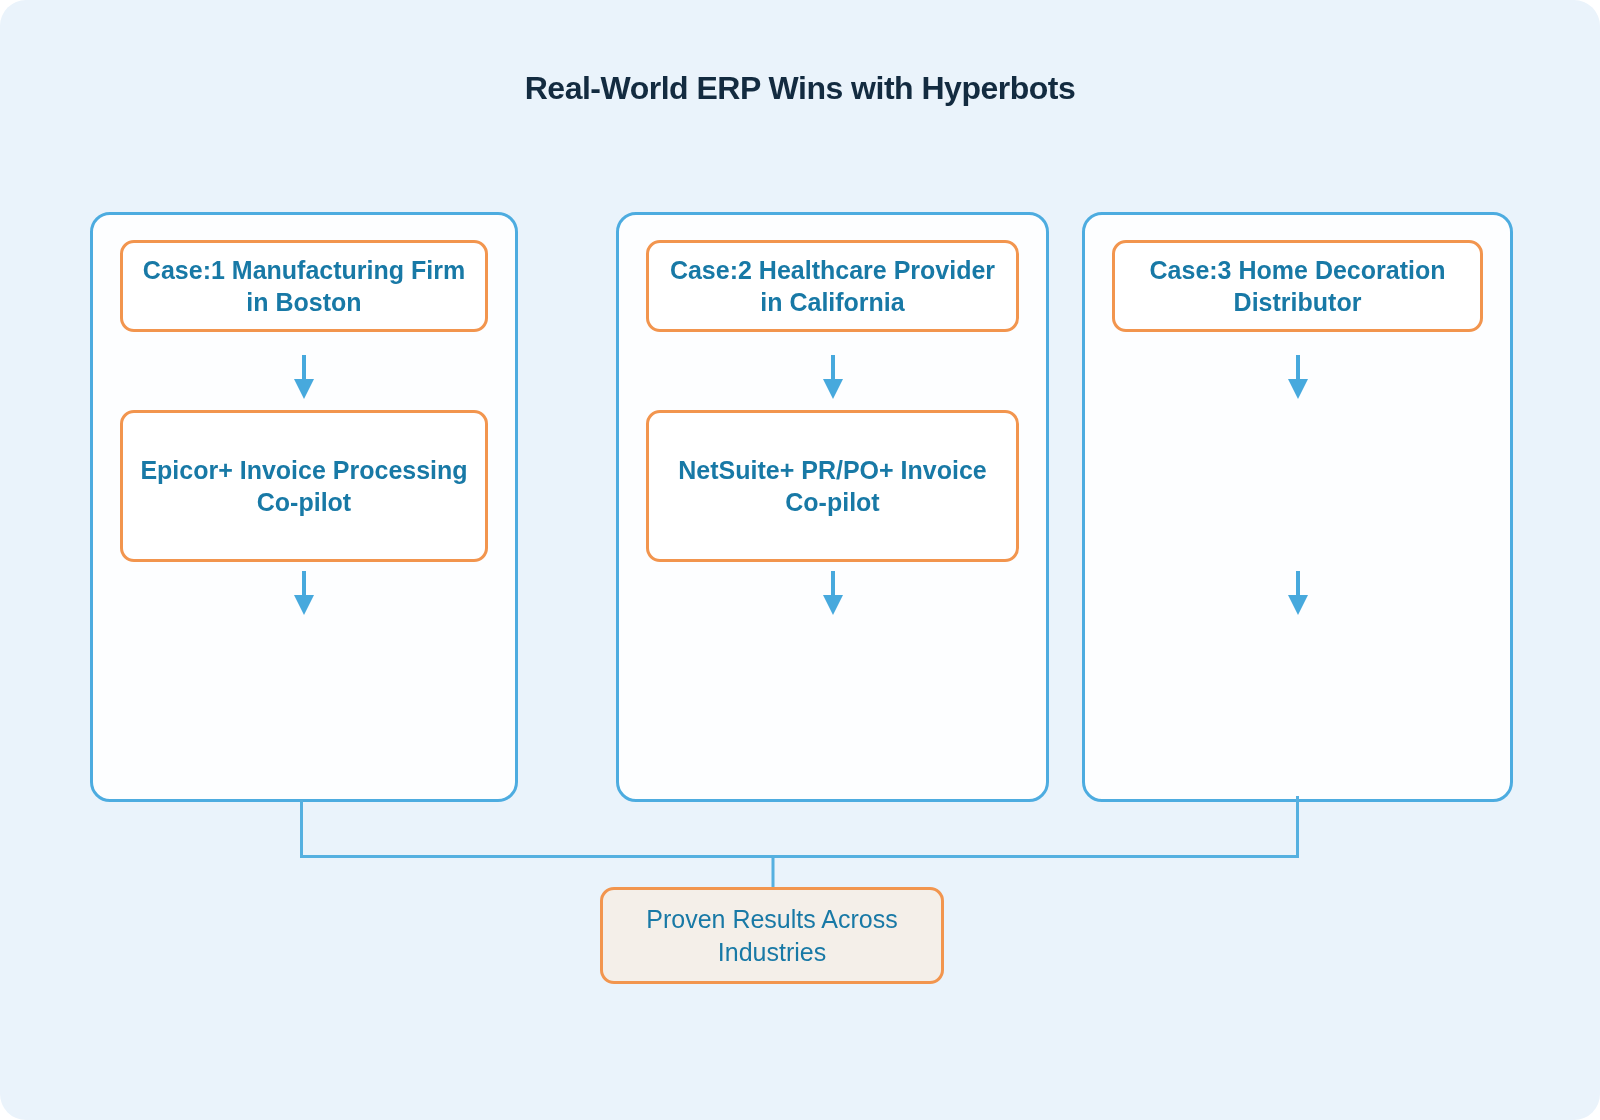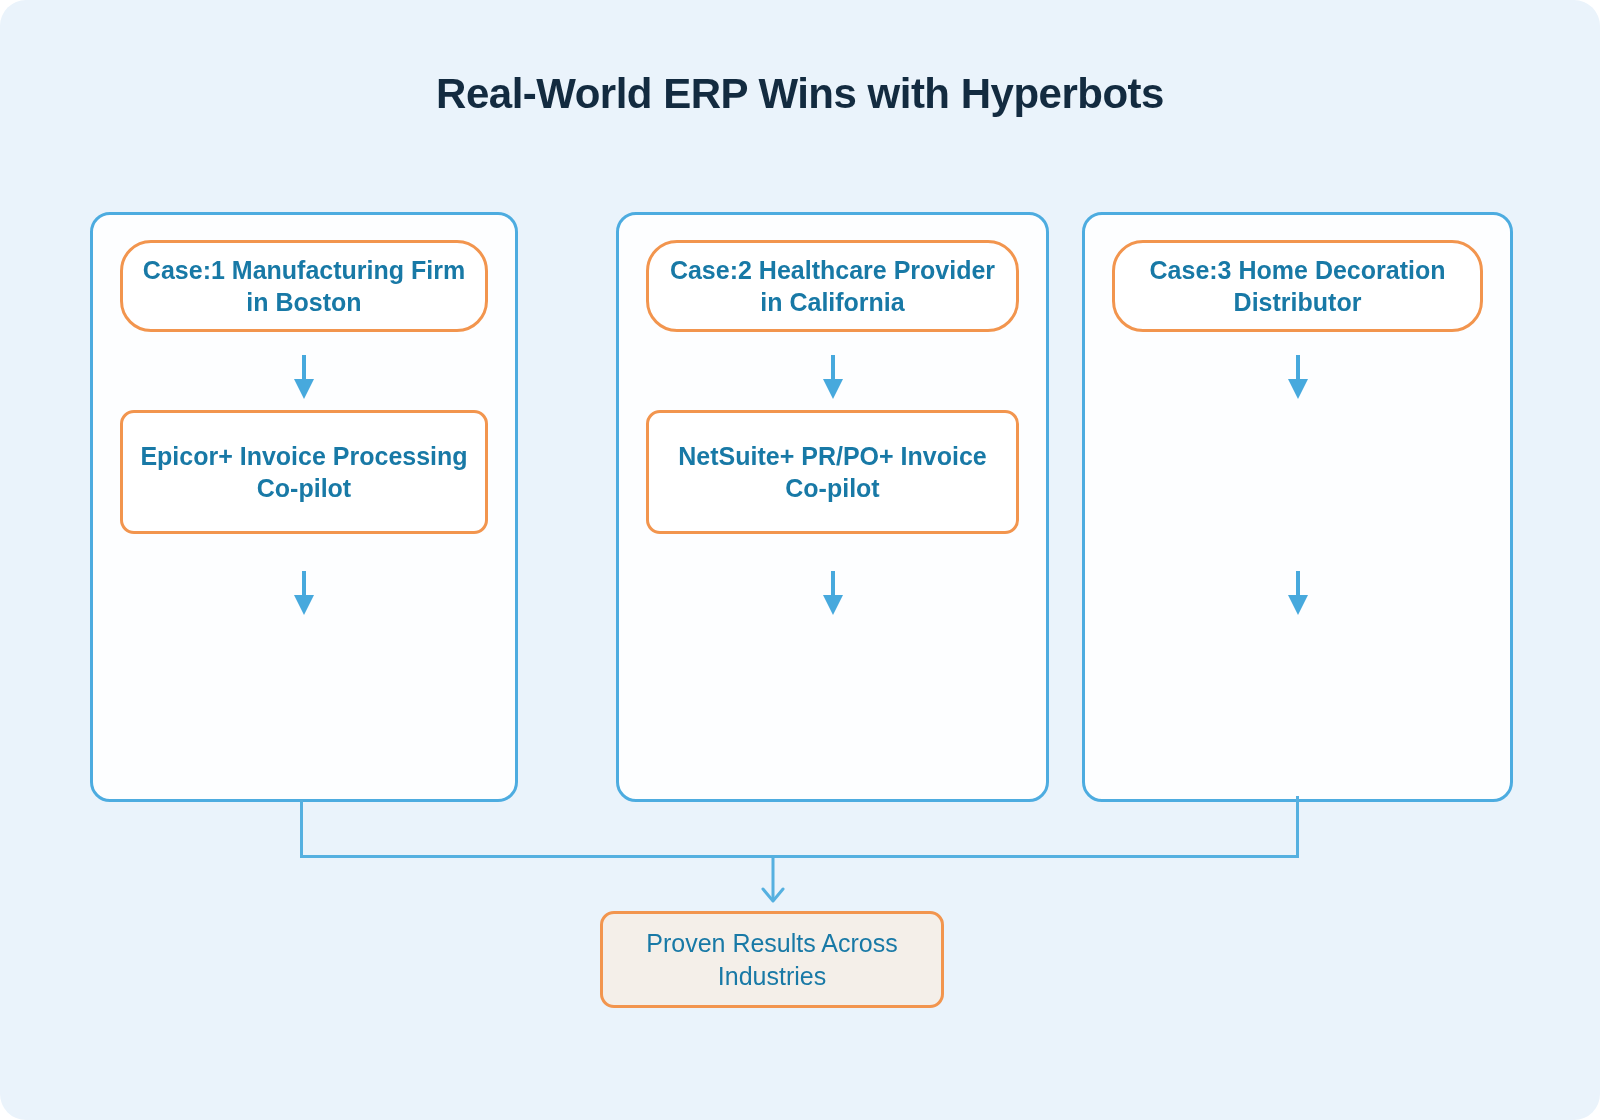--- a/index.html
+++ b/index.html
@@ -16,21 +16,21 @@
     border-radius: 26px;
     overflow: hidden;
   }
   .diagram-title {
     position: absolute;
     top: 70px;
     left: 0;
     right: 0;
     margin: 0;
     text-align: center;
-    font-size: 42px;
+    font-size: 32px;
     font-weight: 700;
     letter-spacing: -0.5px;
     color: var(--title-text, #132b40);
   }
   .col {
     position: absolute;
     top: 212px;
     height: 590px;
     background: #fdfeff;
     border: 3px solid var(--container-border, #4dace0);
@@ -52,42 +52,42 @@
     padding: 6px 14px;
   }
   .node-text {
     margin: 0;
     font-size: 25px;
     font-weight: 700;
     line-height: 1.28;
     color: var(--box-text, #1879a6);
     white-space: pre-line;
   }
-  .node-1 { top: 25px;  height: 92px; border-radius: 31px;  }
-  .node-2 { top: 195px; height: 124px; }
+  .node-1 { top: 25px;  height: 92px;  }
+  .node-2 { top: 195px; height: 152px; }
   .node-3 { top: 417px; height: 145px; }
   .col-arrow {
     position: absolute;
     left: 50%;
     transform: translateX(-50%);
     display: block;
   }
   .arrow-1 { top: 140px; }
   .arrow-2 { top: 356px; }
   .connector {
     position: absolute;
     background: var(--connector, #55b0e0);
   }
   .connector.v { width: 3px; }
   .connector.h { height: 3px; }
   .center-arrow { position: absolute; display: block; }
   .conclusion {
     position: absolute;
     left: 600px;
-    top: 911px;
+    top: 887px;
     width: 344px;
     height: 97px;
     background: var(--result-box-bg, #f4efe9);
     border: 3px solid var(--box-border, #f2954e);
     border-radius: 14px;
     box-sizing: border-box;
     display: flex;
     align-items: center;
     justify-content: flex-end;
     text-align: center;

